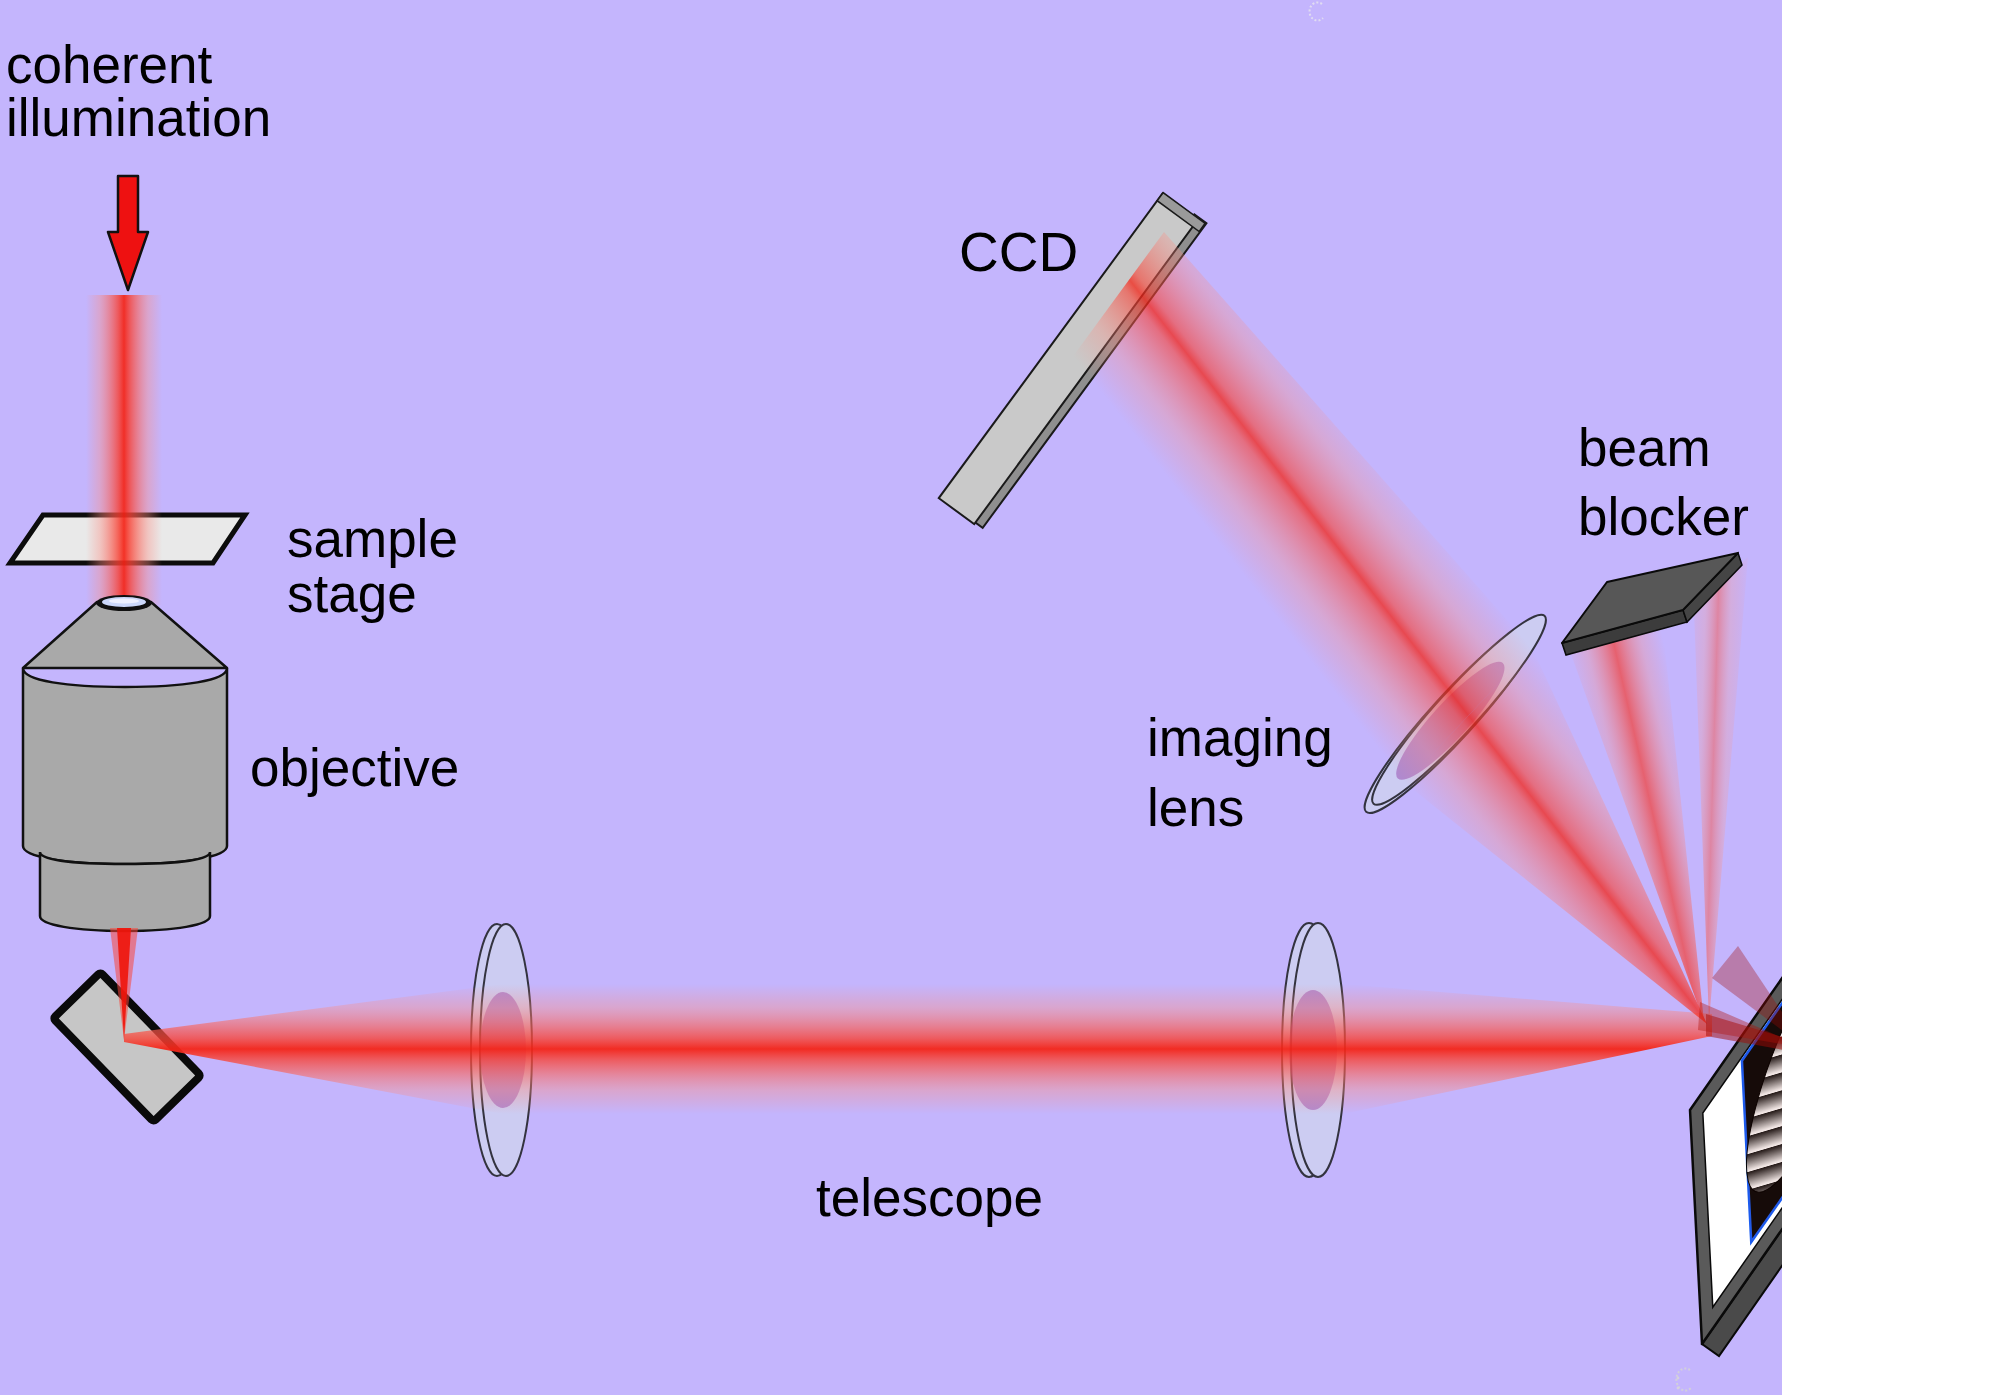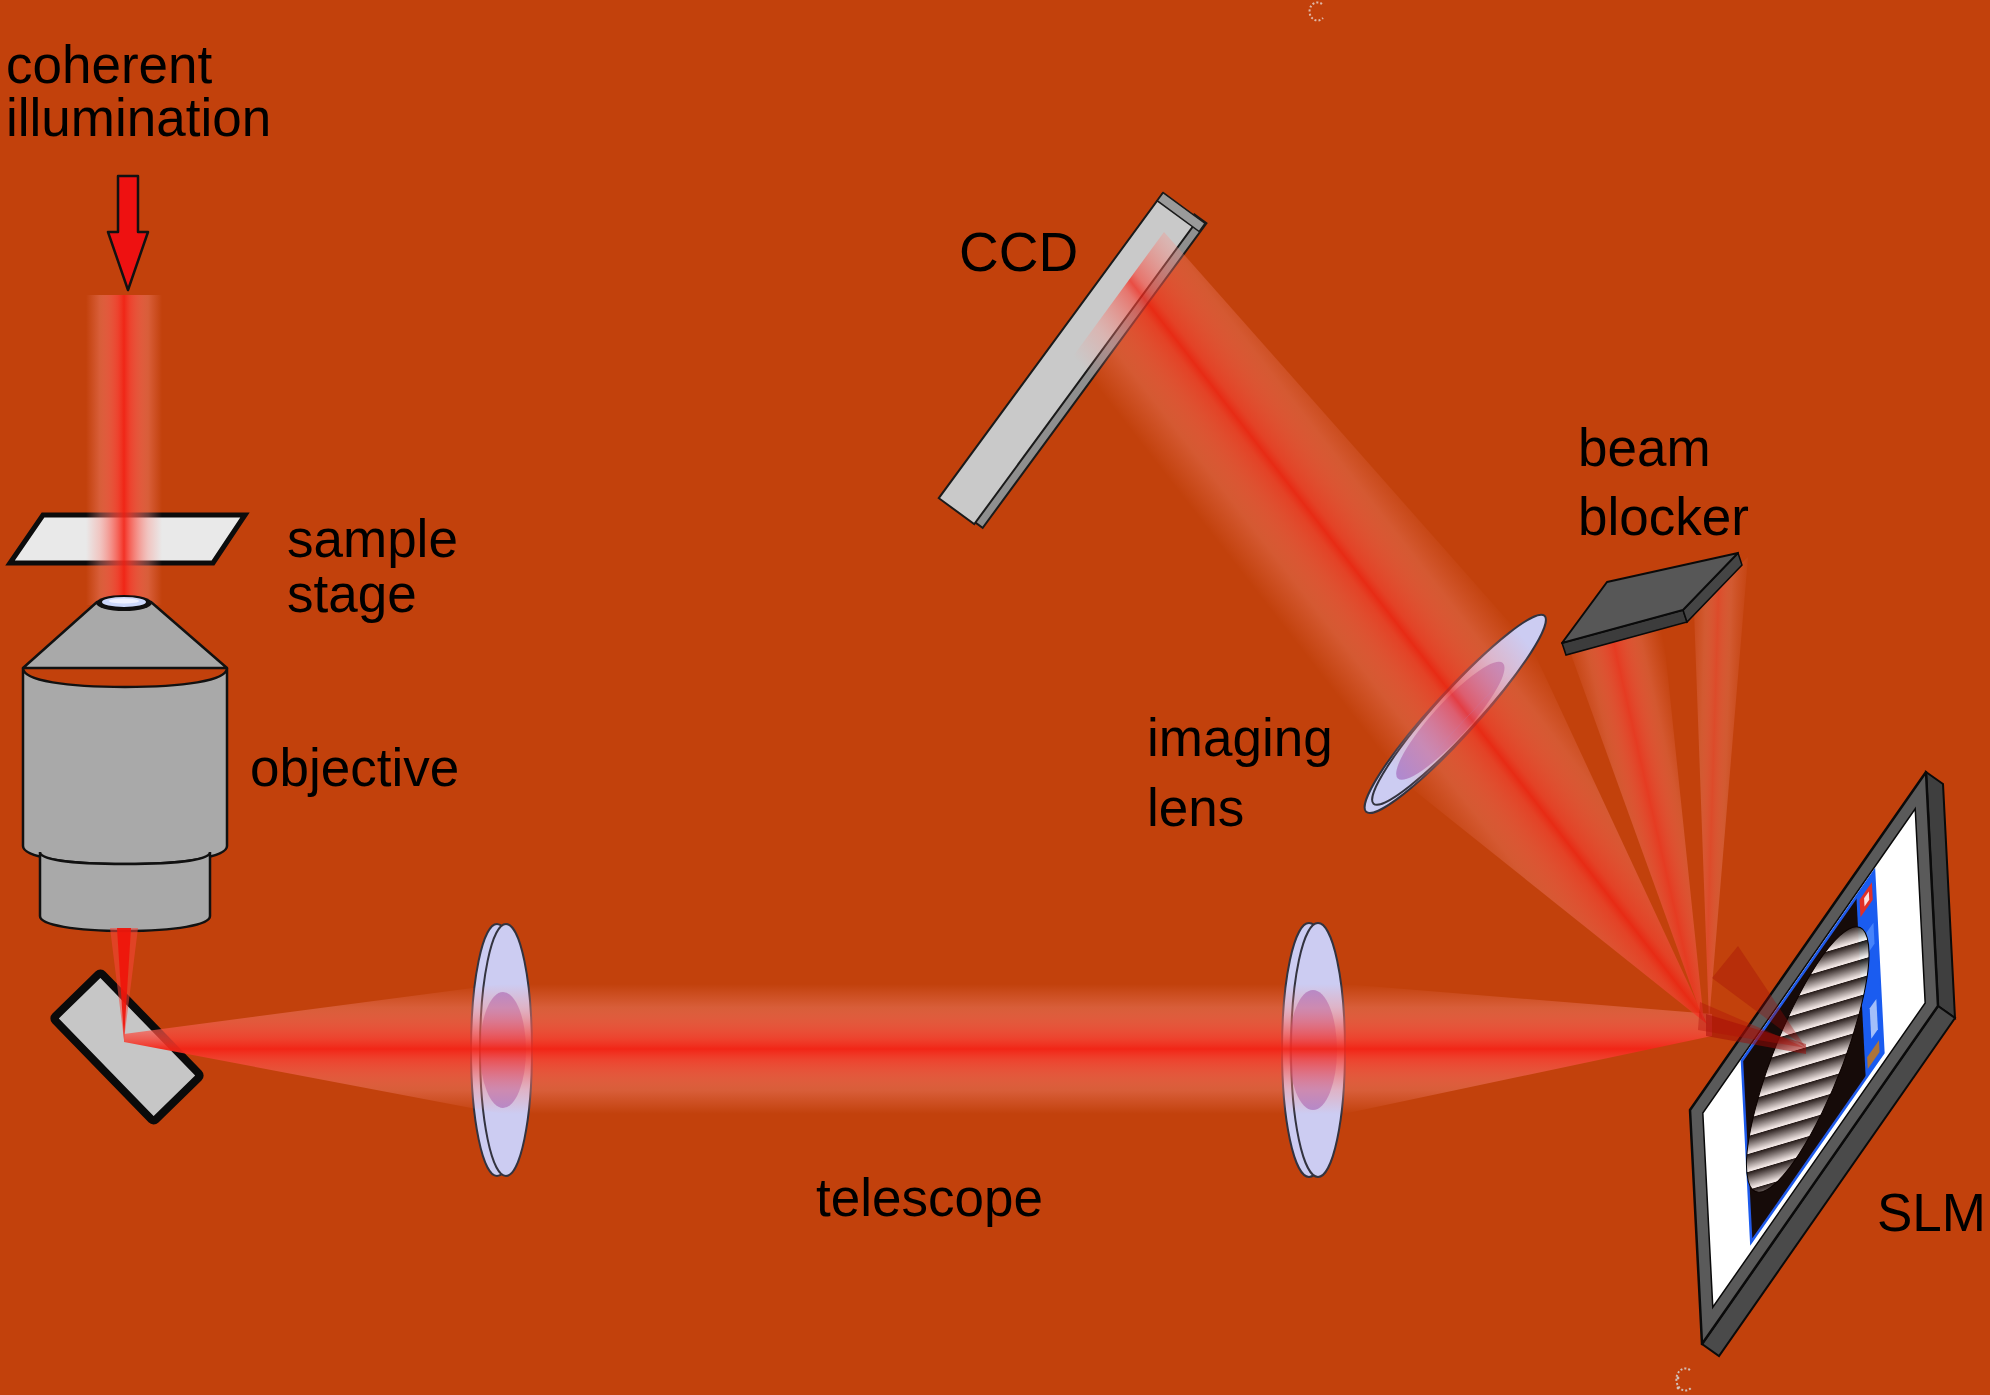--- a/index.html
+++ b/index.html
@@ -1,16 +1,16 @@
 <!DOCTYPE html>
 <html><head>
 <meta charset="utf-8">
 <style>
   html,body{margin:0;padding:0;background:#ffffff;}
-  .stage-wrap{width:1990px;height:1395px;position:relative;background:#c2410c;overflow:hidden;}
+  .stage-wrap{width:1782px;height:1395px;position:relative;background:#c4b5fd;overflow:hidden;}
   svg{display:block;}
   text{font-family:"Liberation Sans", sans-serif;font-size:53px;fill:#000000;}
   .lbl-big{font-size:55px;}
 </style>
 </head>
 <body>
 
 <div class="stage-wrap">
 <svg width="1990" height="1395" viewBox="0 0 1990 1395" xmlns="http://www.w3.org/2000/svg">
   <defs>

